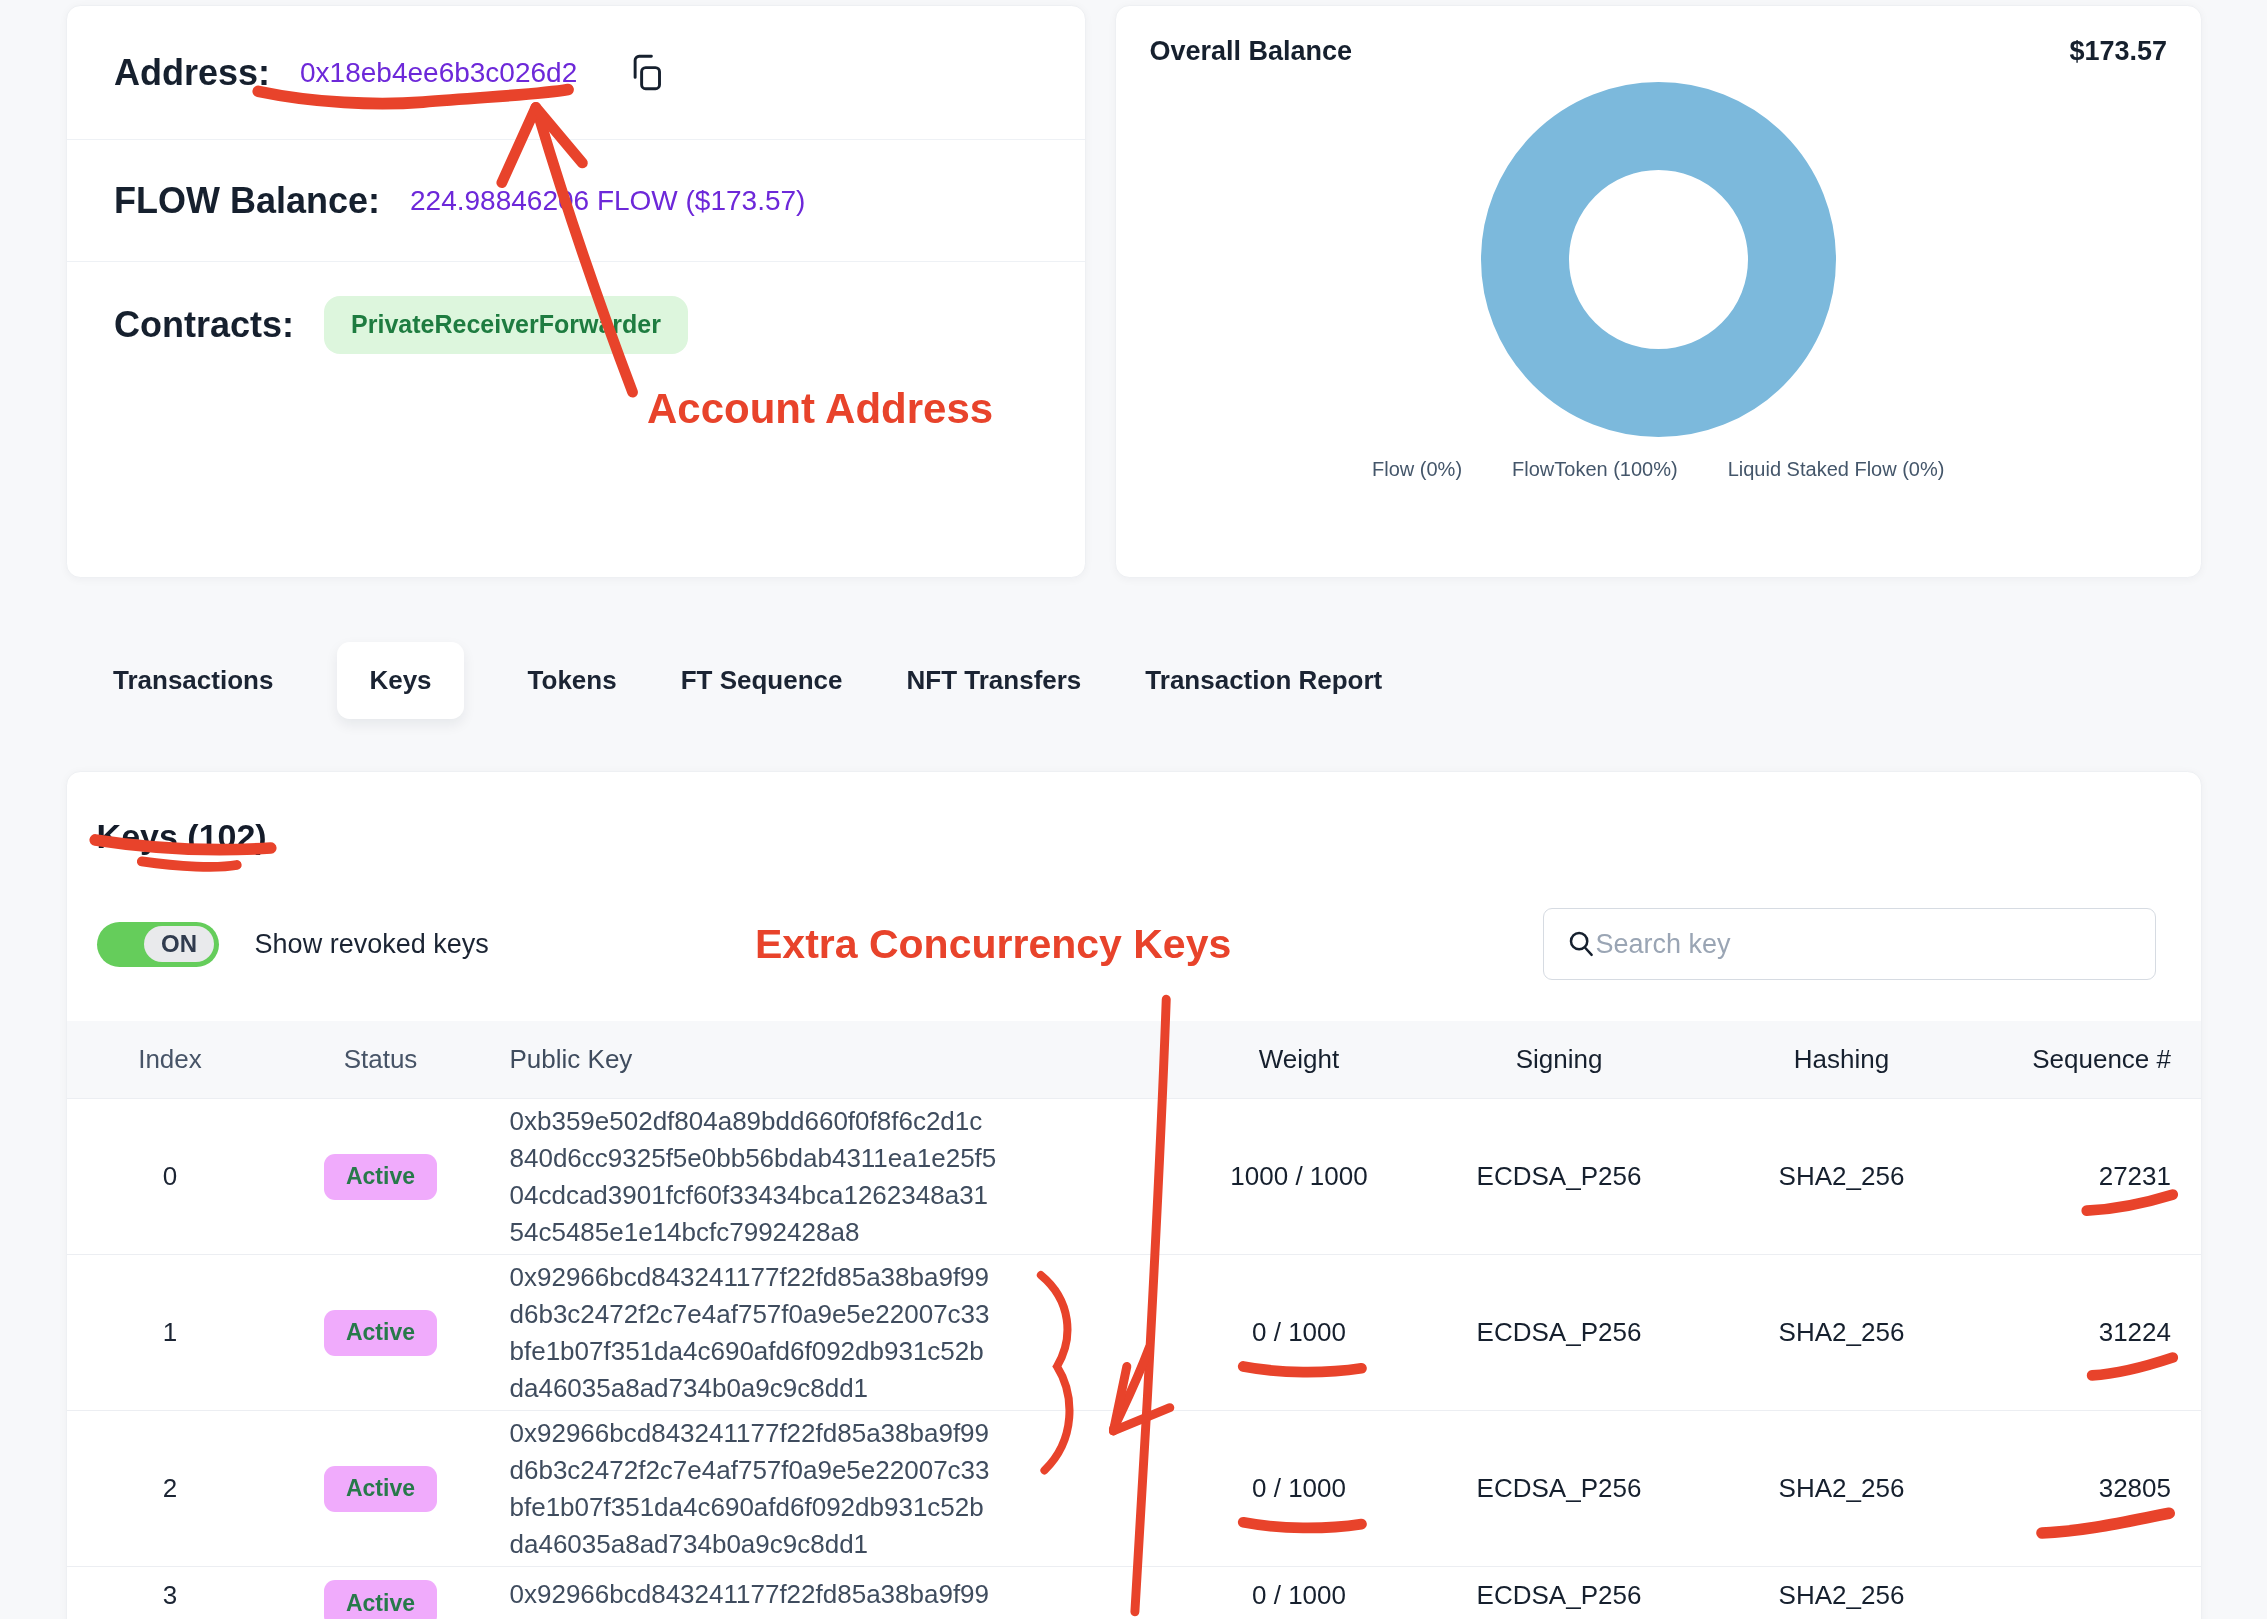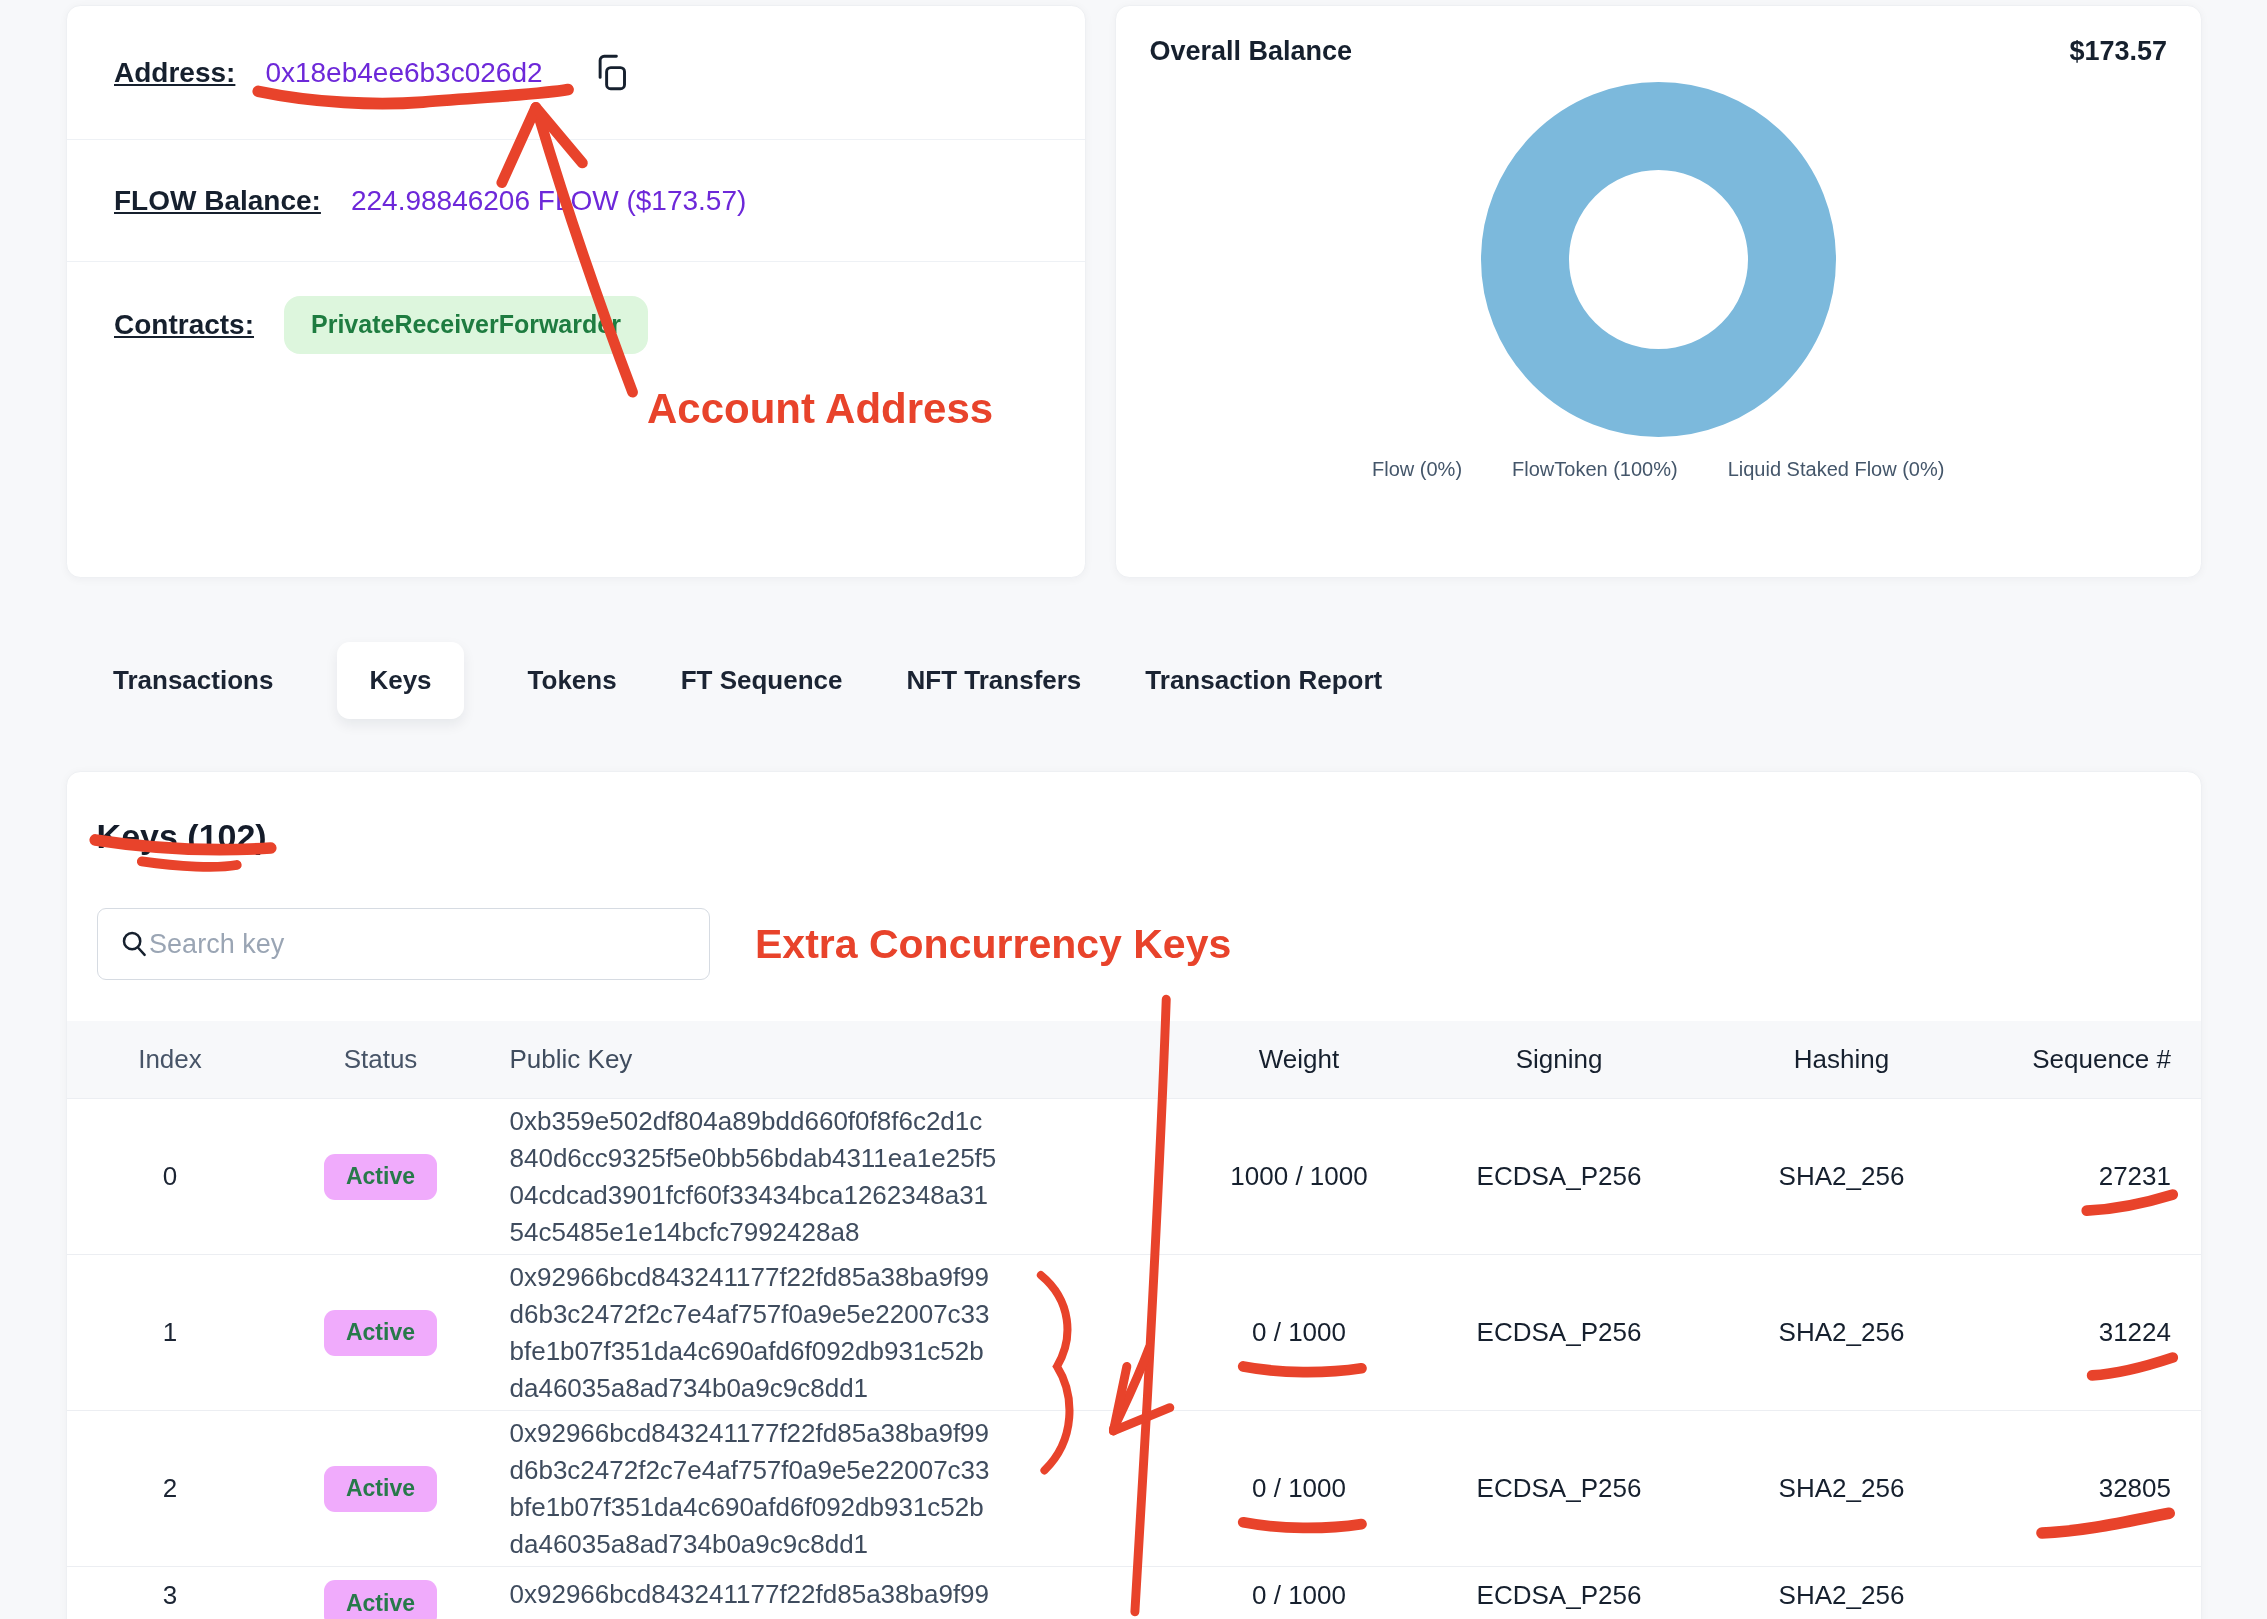--- a/index.html
+++ b/index.html
@@ -9,21 +9,21 @@
 
   
   .top-row { display:flex; gap:29px; padding:5.4px 66px 0; }
   .card { background:#fff; border:0.9px solid #eef0f3; border-radius:14.3px;
     box-shadow:0 1.8px 9px rgba(16,24,40,.04); }
   .account-card { flex:1; height:573px; }
   .info-row { display:flex; align-items:center; gap:30px; padding:0 47px; }
   .info-row.r1 { height:134px; border-bottom:1.8px solid #eef1f5; }
   .info-row.r2 { height:122px; border-bottom:1.8px solid #eef1f5; }
   .info-row.r3 { height:125px; }
-  .info-label { font-size:28px; font-weight:700; color:#16202e;text-decoration:underline; }
+  .info-label { font-size:36px; font-weight:700; color:#16202e; }
   .info-value { font-size:28px; color:#6d28d9; }
   .copy-btn { width:39px; height:39px; margin-left:19.7px; background:none; border:none; cursor:pointer; }
   .contract-badge { display:inline-block; background:#ddf6dd; color:#1e7c40;
     font-size:25px; font-weight:700; padding:14.3px 27px; border-radius:16px; }
 
   .balance-card { flex:1; height:573px; padding:30px 34px 0; }
   .balance-head { display:flex; justify-content:space-between; align-items:center; }
   .balance-title, .balance-total { font-size:27px; font-weight:700; color:#16202e; }
   .donut { width:355px; height:355px; margin:14.3px auto 0; border-radius:50%;
     border:88px solid #7cb9dc; }
@@ -129,20 +129,26 @@
     <div class="tab">Tokens</div>
     <div class="tab">FT Sequence</div>
     <div class="tab">NFT Transfers</div>
     <div class="tab">Transaction Report</div>
   </div>
 
   <div class="keys-card">
     <div class="keys-heading">Keys (102)</div>
 
     <div class="controls-row">
+      <div class="toggle-wrap">
+        <button class="toggle">
+          <span class="toggle-knob">ON</span>
+        </button>
+        <span class="toggle-text">Show revoked keys</span>
+      </div>
       <div class="search-box">
         <span>
           <svg width="30" height="30" viewBox="0 0 24 24" fill="none" stroke="#16202e" stroke-width="2" stroke-linecap="round">
             <circle cx="10.5" cy="10.5" r="6.5"></circle>
             <line x1="15.5" y1="16" x2="20.5" y2="21.5"></line>
           </svg>
         </span>
         <input type="text" placeholder="Search key" style="">
       </div>
     </div>

